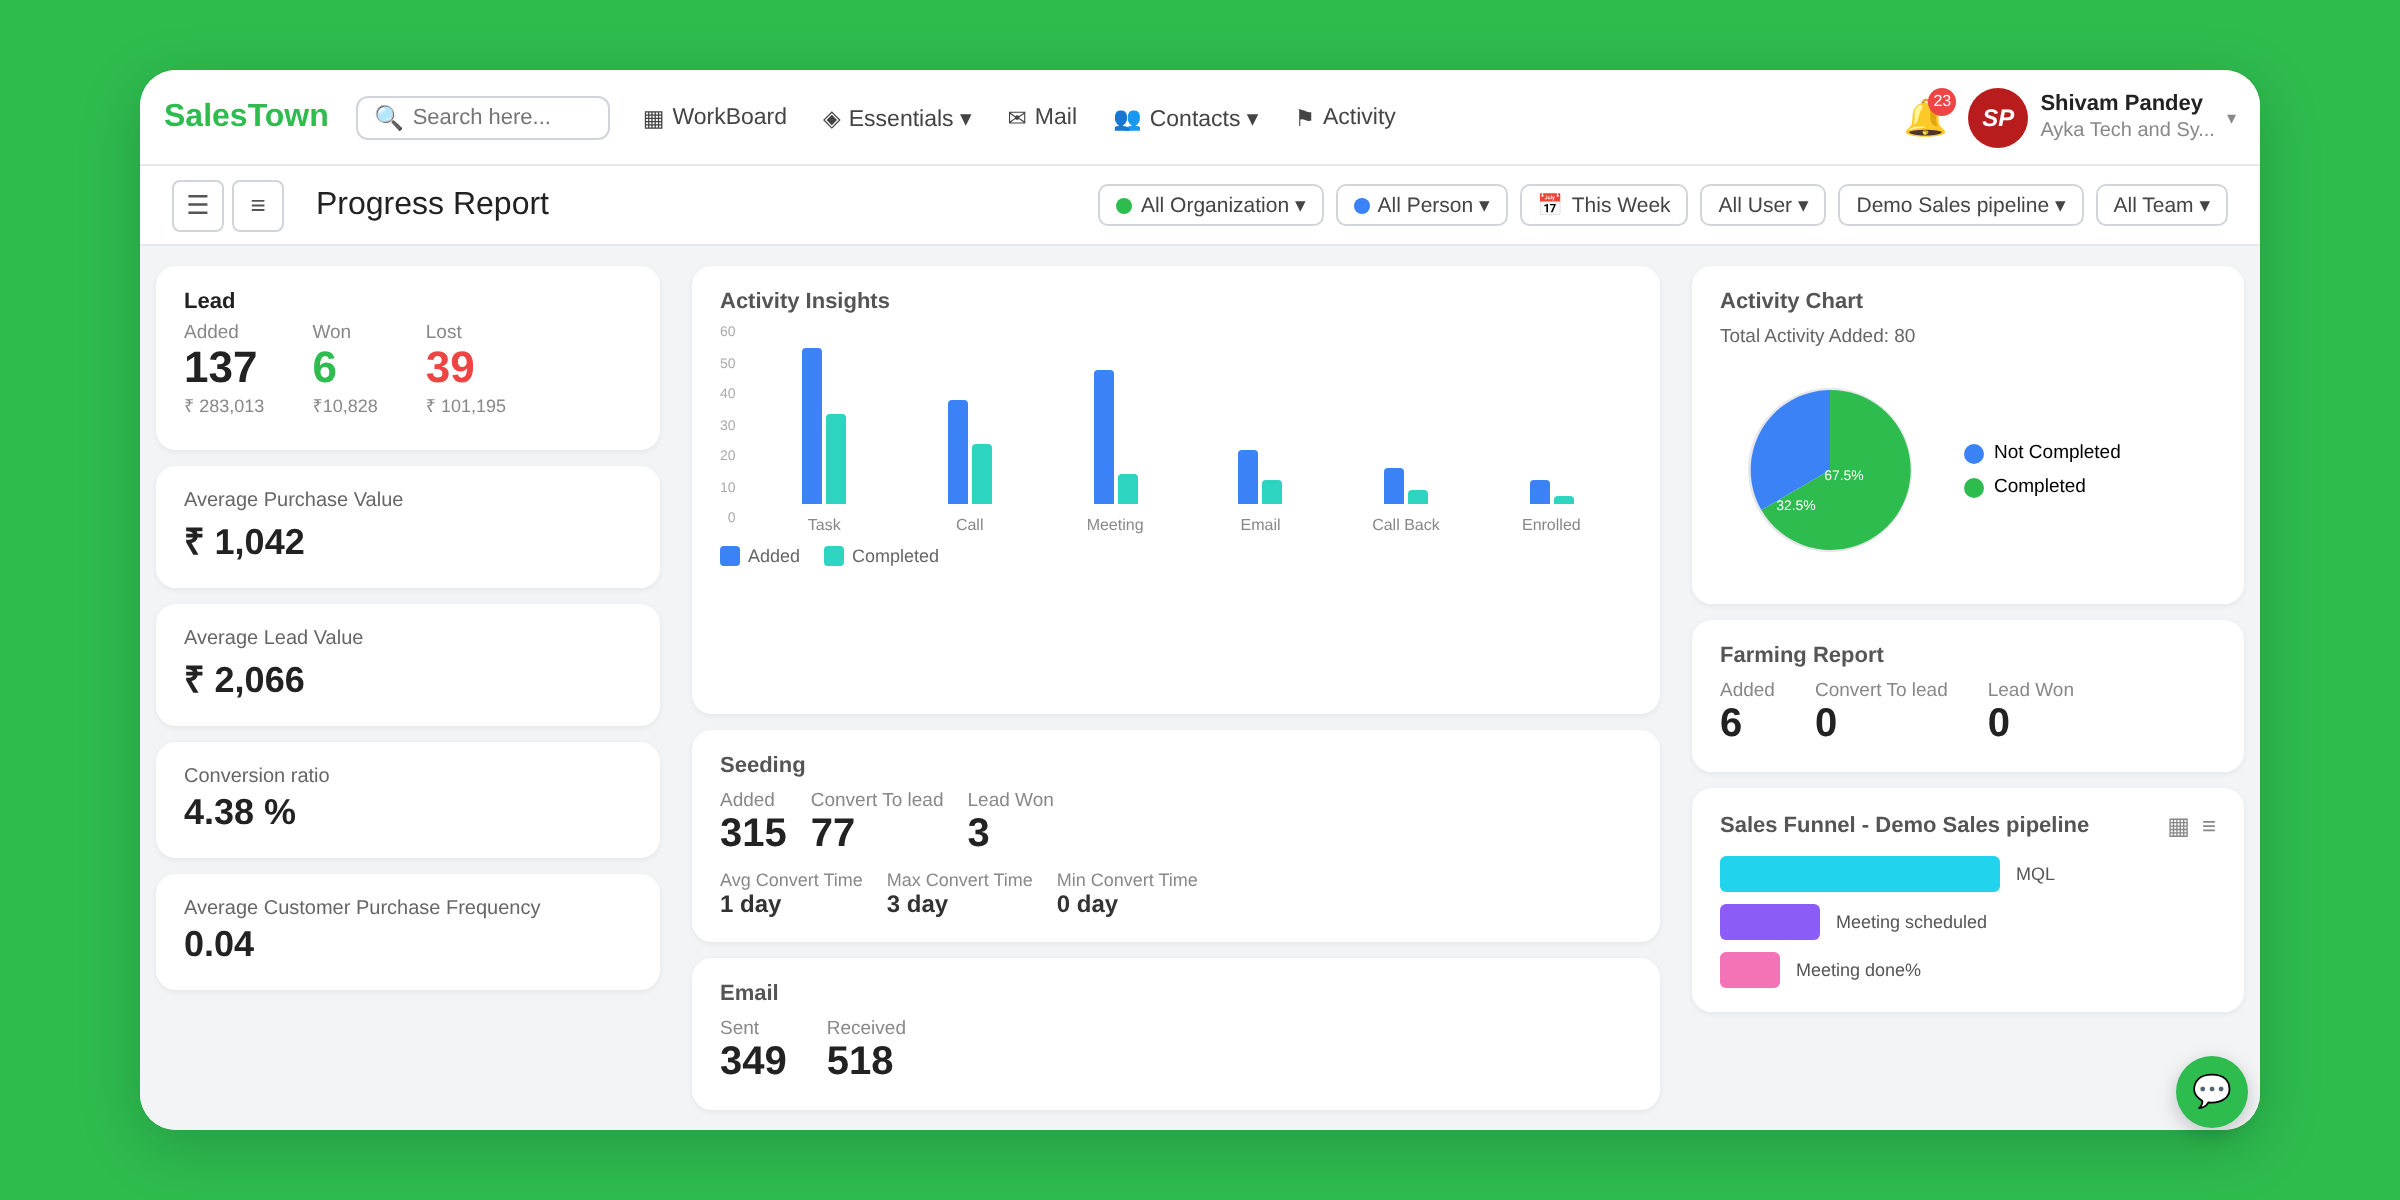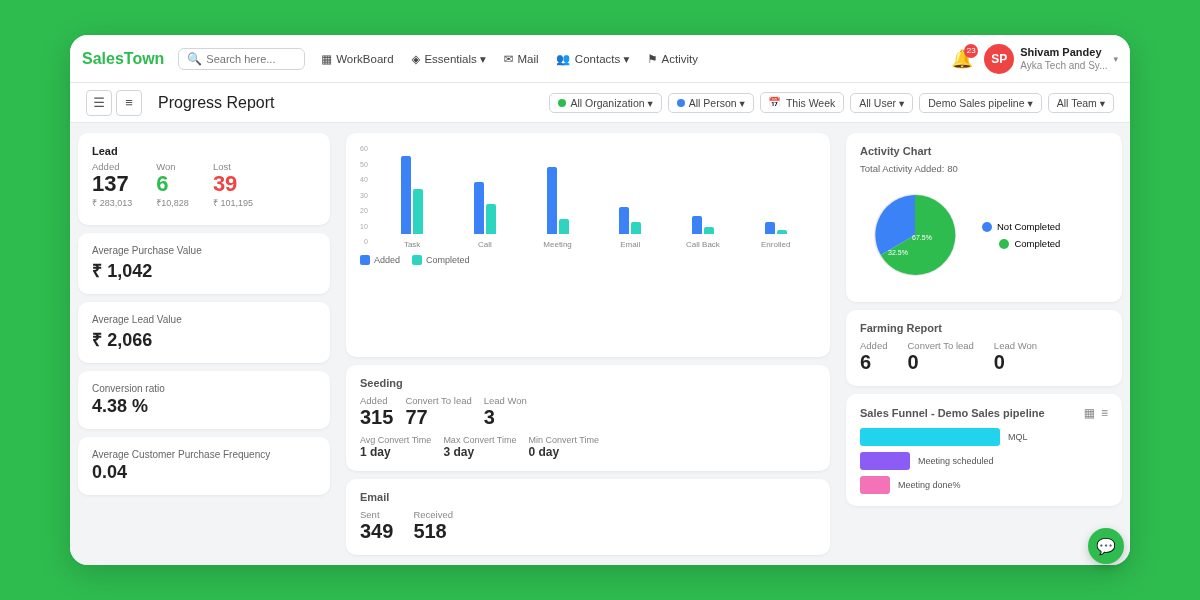--- a/index.html
+++ b/index.html
@@ -102,27 +102,28 @@
     .user-info {
       display: flex;
       align-items: center;
       gap: 6px;
       cursor: pointer;
     }
     .avatar {
       width: 30px;
       height: 30px;
       border-radius: 50%;
-      background: #ef4444;
+      background: #b91c1c;
       display: flex;
       align-items: center;
       justify-content: center;
       color: #fff;
       font-size: 12px;
       font-weight: 600;
+      font-style: italic;
     }
     .user-text { font-size: 11px; line-height: 1.3; }
     .user-name { font-weight: 600; color: #222; }
     .user-org { color: #888; font-size: 10px; }
 
     
     .toolbar {
       background: #fff;
       height: 40px;
       display: flex;
@@ -272,21 +273,21 @@
       margin-top: 6px;
       font-size: 9px;
       color: #666;
     }
     .legend-item { display: flex; align-items: center; gap: 4px; }
     .legend-dot { width: 10px; height: 10px; border-radius: 2px; }
 
     
     .pie-wrap { display: flex; align-items: center; gap: 12px; margin-top: 4px; }
     .pie-legend { display: flex; flex-direction: column; gap: 6px; font-size: 9.5px; }
-    .pie-legend-item { display: flex; align-items: center; gap: 5px; justify-content: flex-end; }
+    .pie-legend-item { display: flex; align-items: center; gap: 5px; }
     .pie-dot { width: 10px; height: 10px; border-radius: 50%; }
 
     
     .seeding-row { display: flex; gap: 12px; flex-wrap: wrap; }
     .seeding-metric { display: flex; flex-direction: column; }
     .seeding-label { font-size: 9.5px; color: #888; }
     .seeding-value { font-size: 20px; font-weight: 700; color: #222; }
     .seeding-sub-row { display: flex; gap: 12px; margin-top: 6px; }
     .seeding-sub { display: flex; flex-direction: column; }
     .seeding-sub-label { font-size: 9px; color: #888; }
@@ -464,20 +465,21 @@
 
       <div class="card simple-metric">
         <div class="s-label">Average Customer Purchase Frequency</div>
         <div class="s-value">0.04</div>
       </div>
     </div>
 
     <div class="center-panel">
 
       <div class="card ai-card">
+        <div class="card-title">Activity Insights</div>
         <div style="display:flex;gap:0;">
           <div class="y-axis">
             <span>0</span>
               <span>10</span>
               <span>20</span>
               <span>30</span>
               <span>40</span>
               <span>50</span>
               <span>60</span>
           </div>

